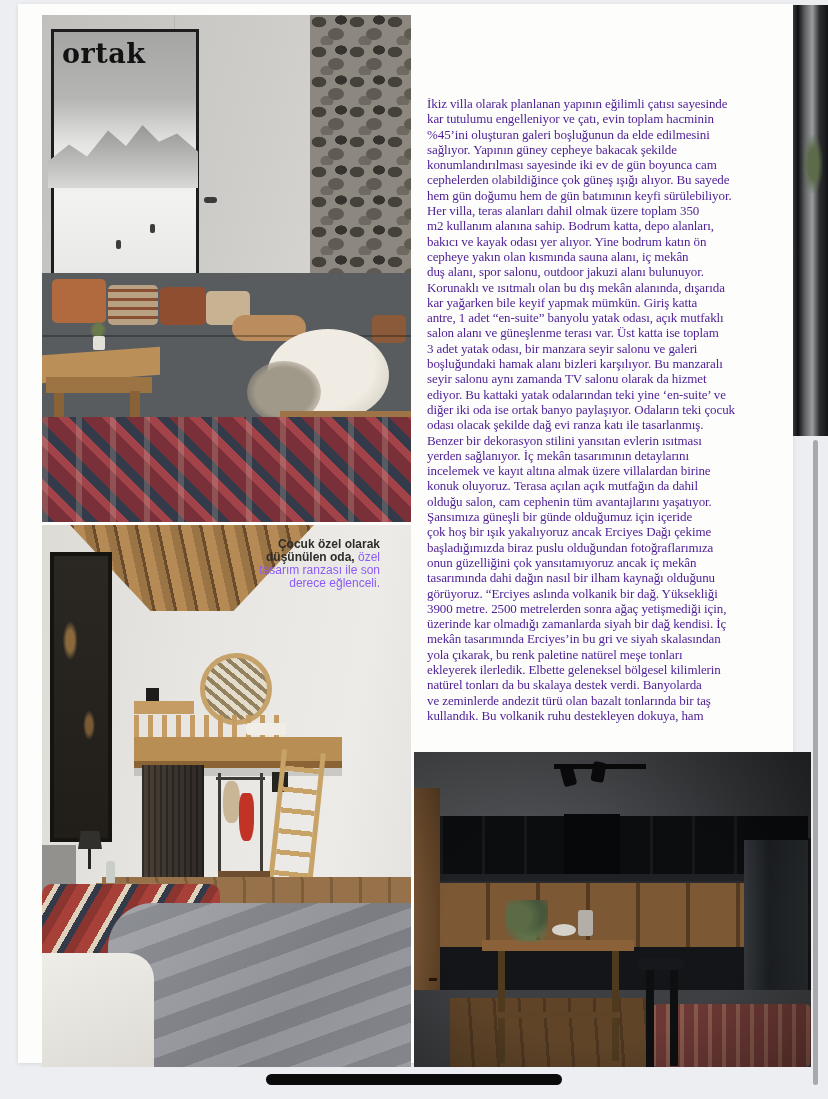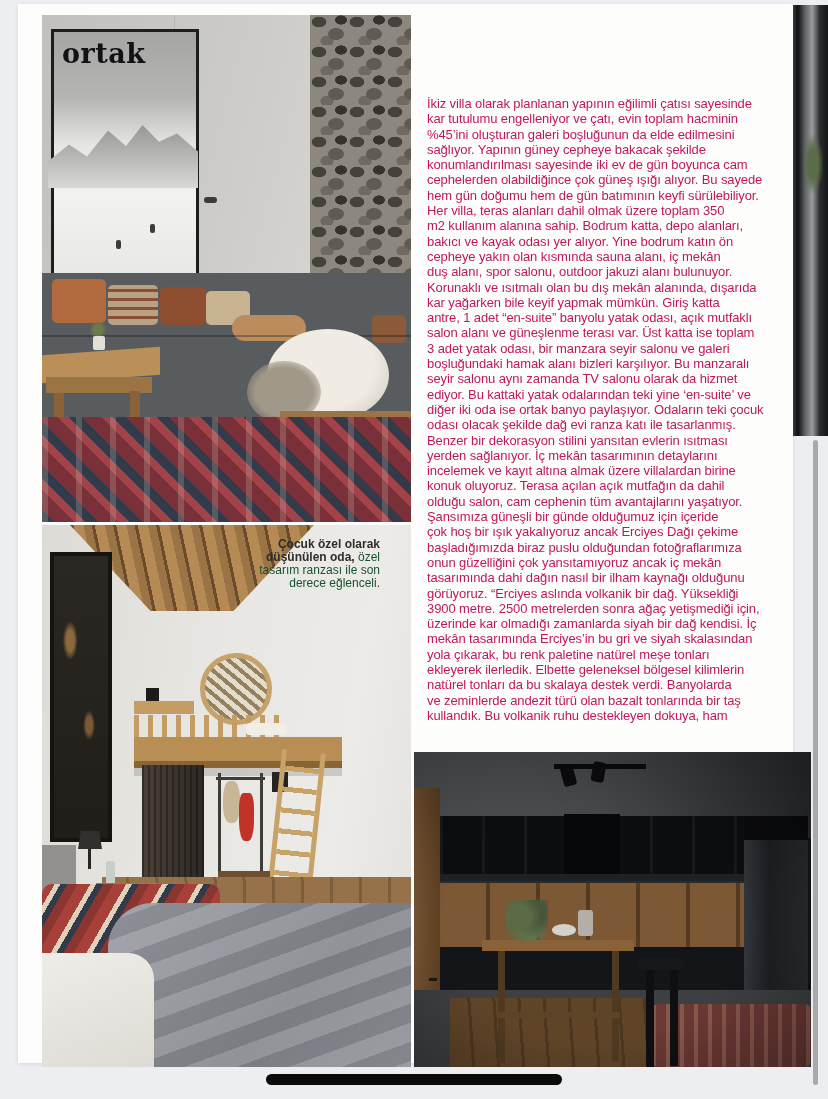--- a/index.html
+++ b/index.html
@@ -138,25 +138,25 @@
   #kit-floor{left:0;top:238px;width:397px;height:77px;background:#3d3f42;}
   #wood-floor{left:36px;top:246px;width:200px;height:69px;
     background:repeating-linear-gradient(86deg,#5f4428 0 22px,#4c3620 22px 25px);}
   #kitchen-rug{left:238px;top:252px;width:159px;height:63px;border-radius:6px;
     background:repeating-linear-gradient(90deg,rgba(214,186,148,.25) 0 4px,transparent 4px 14px),#6b3834;}
   #kit-vignette{left:0;top:0;width:397px;height:315px;
     background:radial-gradient(ellipse at 45% 55%,transparent 48%,rgba(0,0,0,.38));}
 
   
   #article{left:427px;top:96px;width:372px;height:632px;
-    font-family:Liberation Sans, sans-serif;font-size:13px;line-height:15.3px;
-    color:#be185d;white-space:pre;letter-spacing:-0.1px;}
+    font-family:Liberation Serif, serif;font-size:13px;line-height:15.3px;
+    color:#4c1d95;white-space:pre;letter-spacing:-0.1px;}
   #caption-kids{left:248px;top:538px;width:132px;text-align:right;z-index:5;
     font-size:12px;line-height:13px;font-weight:bold;color:#2e2d2b;}
-  #caption-kids .muted{font-weight:normal;color:#14532d;}
+  #caption-kids .muted{font-weight:normal;color:#8b5cf6;}
   #caption-kitchen{left:421px;top:781px;width:132px;z-index:5;
     font-size:11.5px;line-height:12.4px;font-weight:bold;color:#f2f2f0;}
   #caption-kitchen .muted{font-weight:normal;color:#b9b8b4;}
 
   
   #next-page-photo{left:793px;top:5px;width:35px;height:431px;
     background:linear-gradient(90deg,#3a3b3d 0%,#0f0f11 14%,#5f6163 34%,#9a9c9e 55%,#2c2d2f 76%,#141517 100%);}
   #next-page-plant{left:10px;top:130px;width:20px;height:58px;
     background:radial-gradient(ellipse,#5c6b49 35%,transparent 75%);}
   #scrollbar-thumb{left:813px;top:440px;width:5px;height:645px;background:#a9a9ac;border-radius:3px;}

